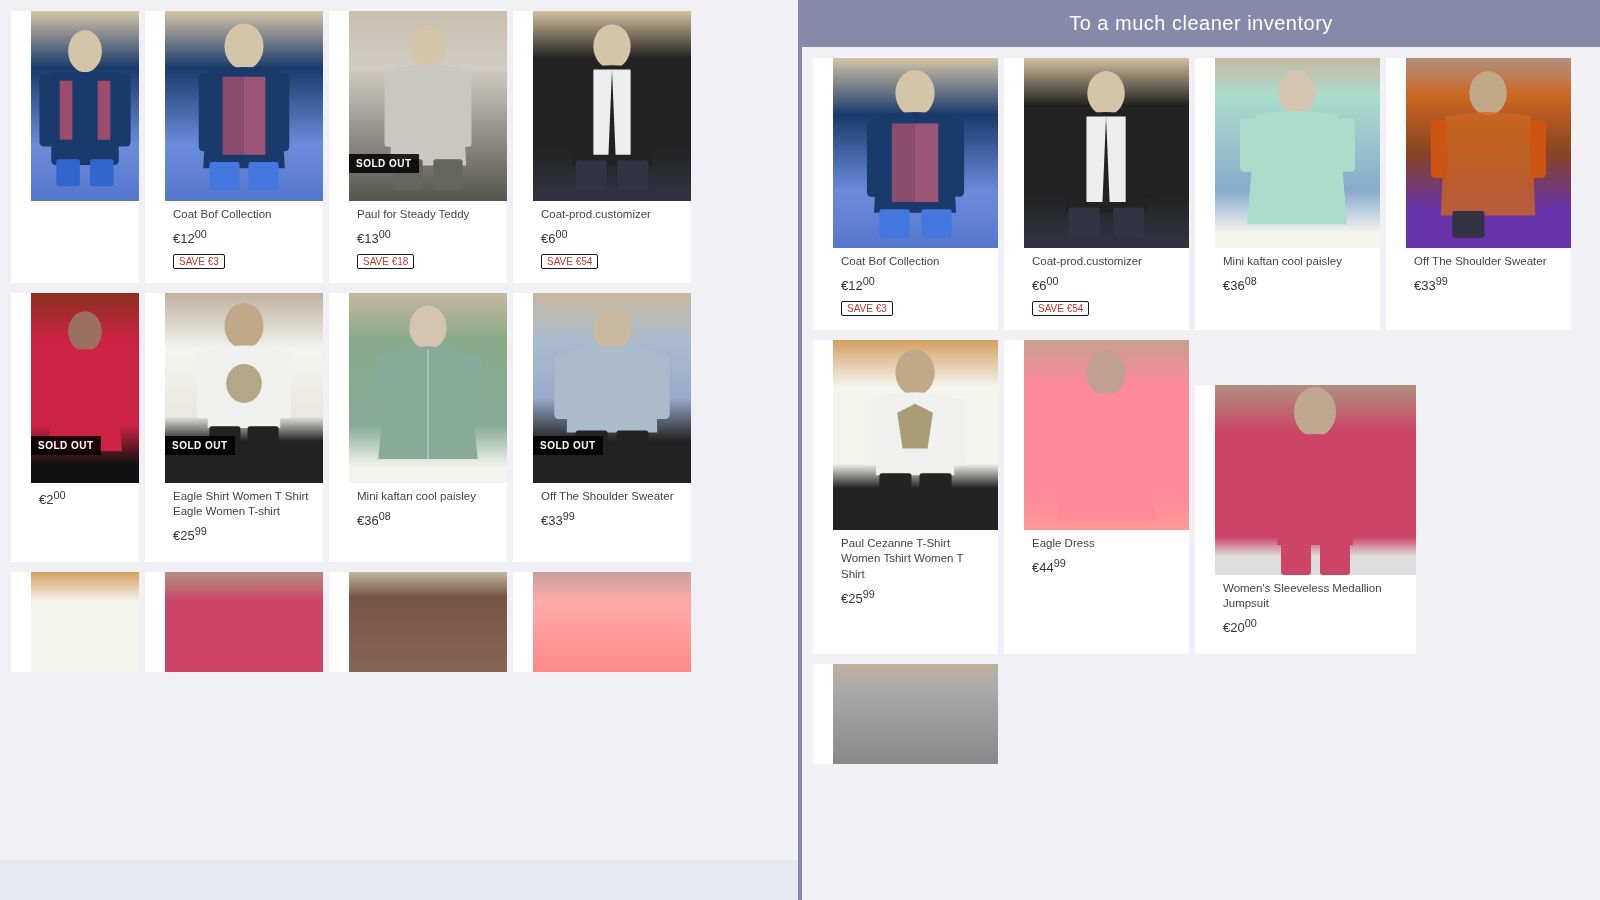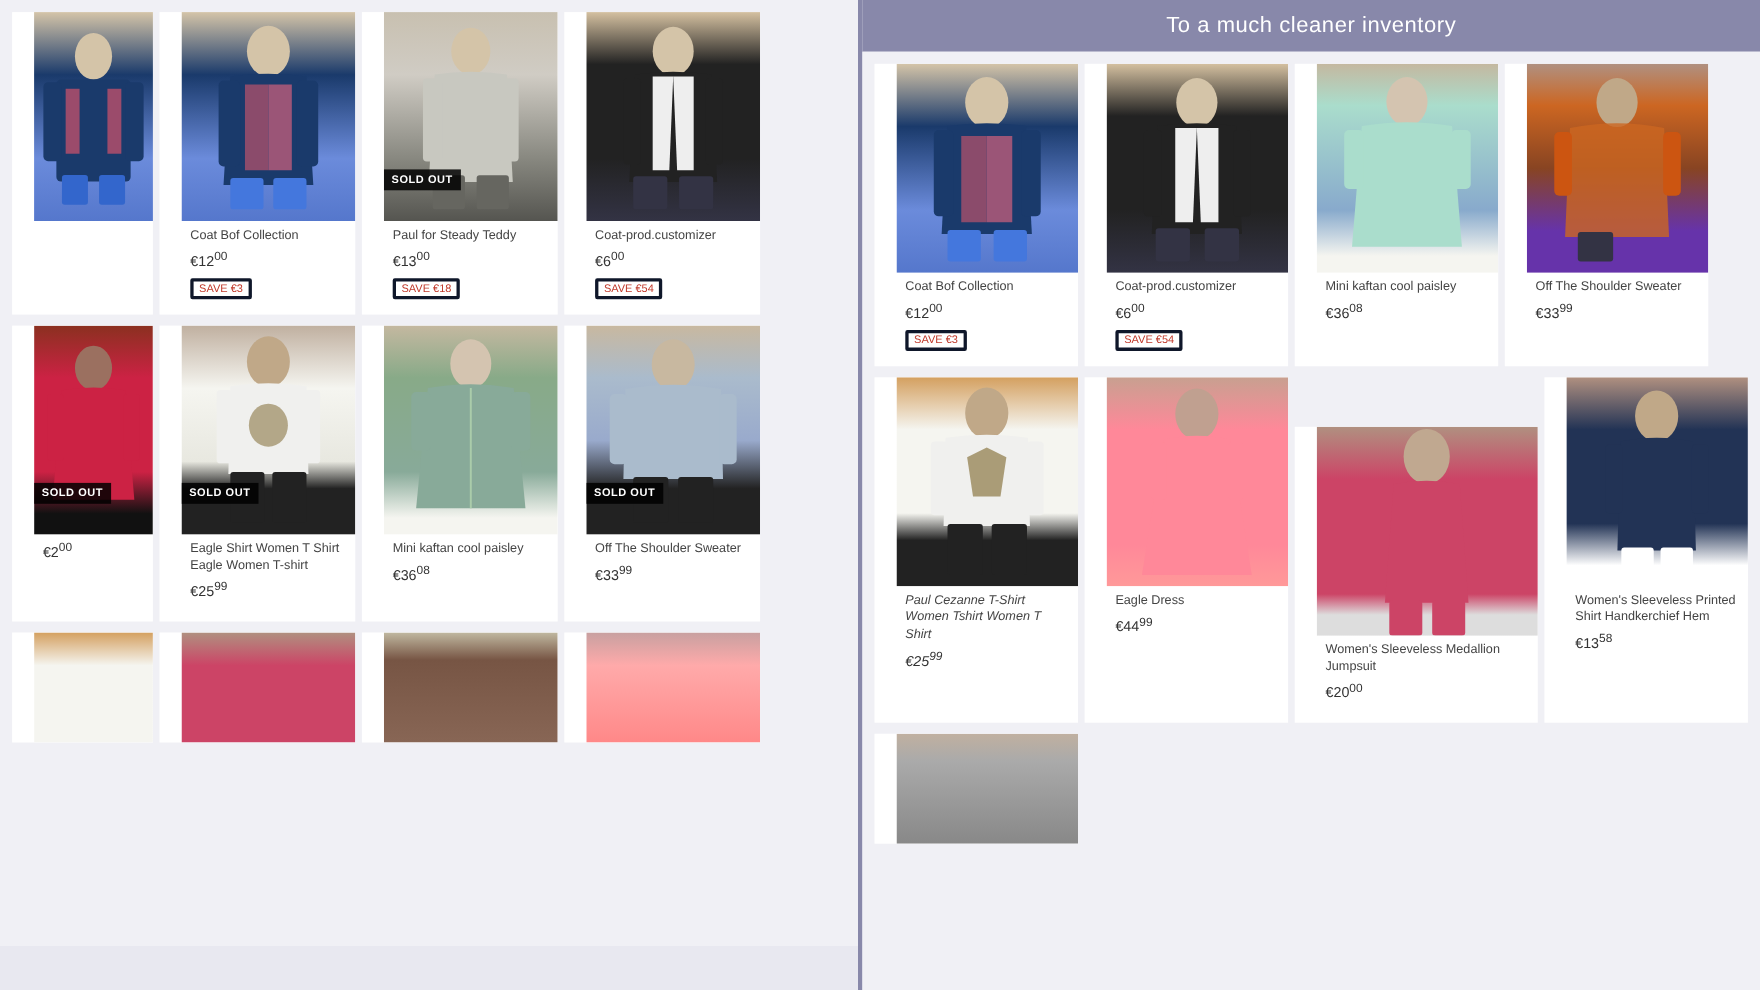--- a/index.html
+++ b/index.html
@@ -100,21 +100,21 @@
     }
 
     .price {
       font-size: 13px;
       color: #333;
       font-weight: 400;
     }
 
     .save-tag {
       display: inline-block;
-      border: 3px solid #0f172a;
+      border: 1px solid #0f172a;
       color: #c0392b;
       font-size: 10px;
       padding: 1px 5px;
       border-radius: 2px;
       margin-top: 2px;
     }
 
     .sold-out {
       position: absolute;
       bottom: 28px;
@@ -434,21 +434,21 @@
             <div class="card-title">Off The Shoulder Sweater</div>
             <div class="price-wrap">
               <span class="price">€33<sup>99</sup></span>
             </div>
           </div>
         </div>
       </div>
 
       <div class="grid-row">
 
-        <div class="card" style="width:185px;font-style:italic;">
+        <div class="card" style="width:185px;">
           <div class="card-img">
             <div class="person-silhouette" style="background:linear-gradient(180deg,#d4a060 0%,#f5f5f0 25%,#f5f5f0 65%,#222 78%,#222 100%);">
               <svg width="185" height="190" viewBox="0 0 185 190">
                 <ellipse cx="92" cy="25" rx="22" ry="26" fill="#c0a888"></ellipse>
                 <path d="M50,50 Q92,44 134,50 L136,140 L48,140 Z" fill="#f0f0ee"></path>
                 <rect x="35" y="54" width="17" height="75" rx="4" fill="#f0f0ee"></rect>
                 <rect x="133" y="54" width="17" height="75" rx="4" fill="#f0f0ee"></rect>
                 <polygon points="72,70 92,60 112,70 106,110 78,110" fill="#8b7744" opacity="0.7"></polygon>
                 <rect x="52" y="138" width="36" height="52" rx="3" fill="#222"></rect>
                 <rect x="97" y="138" width="36" height="52" rx="3" fill="#222"></rect>
@@ -494,40 +494,20 @@
             </div>
           </div>
           <div class="card-body">
             <div class="card-title">Women's Sleeveless Medallion Jumpsuit</div>
             <div class="price-wrap">
               <span class="price">€20<sup>00</sup></span>
             </div>
           </div>
         </div>
 
-        <div class="card" style="width:185px;">
-          <div class="card-img">
-            <div class="person-silhouette" style="background:linear-gradient(180deg,#b09080 0%,#223355 25%,#223355 70%,#fff 90%);">
-              <svg width="185" height="190" viewBox="0 0 185 190">
-                <ellipse cx="92" cy="28" rx="22" ry="26" fill="#c0a888"></ellipse>
-                <path d="M55,54 Q92,46 129,54 L132,165 L52,165 Z" fill="#223355"></path>
-                <rect x="40" y="57" width="17" height="70" rx="4" fill="#223355"></rect>
-                <rect x="128" y="57" width="17" height="70" rx="4" fill="#223355"></rect>
-                <rect x="56" y="162" width="33" height="28" rx="3" fill="#fff"></rect>
-                <rect x="96" y="162" width="33" height="28" rx="3" fill="#fff"></rect>
-              </svg>
-            </div>
-          </div>
-          <div class="card-body">
-            <div class="card-title">Women's Sleeveless Printed Shirt Handkerchief Hem</div>
-            <div class="price-wrap">
-              <span class="price">€13<sup>58</sup></span>
-            </div>
-          </div>
-        </div>
       </div>
 
       <div class="grid-row">
         <div class="card" style="width:185px; height:100px;">
           <div class="card-img" style="height:100px;">
             <div class="person-silhouette" style="background:linear-gradient(180deg,#c0b0a0 0%,#aaaaaa 25%,#888888 100%); height:100px;">
             </div>
           </div>
         </div>
       </div>

